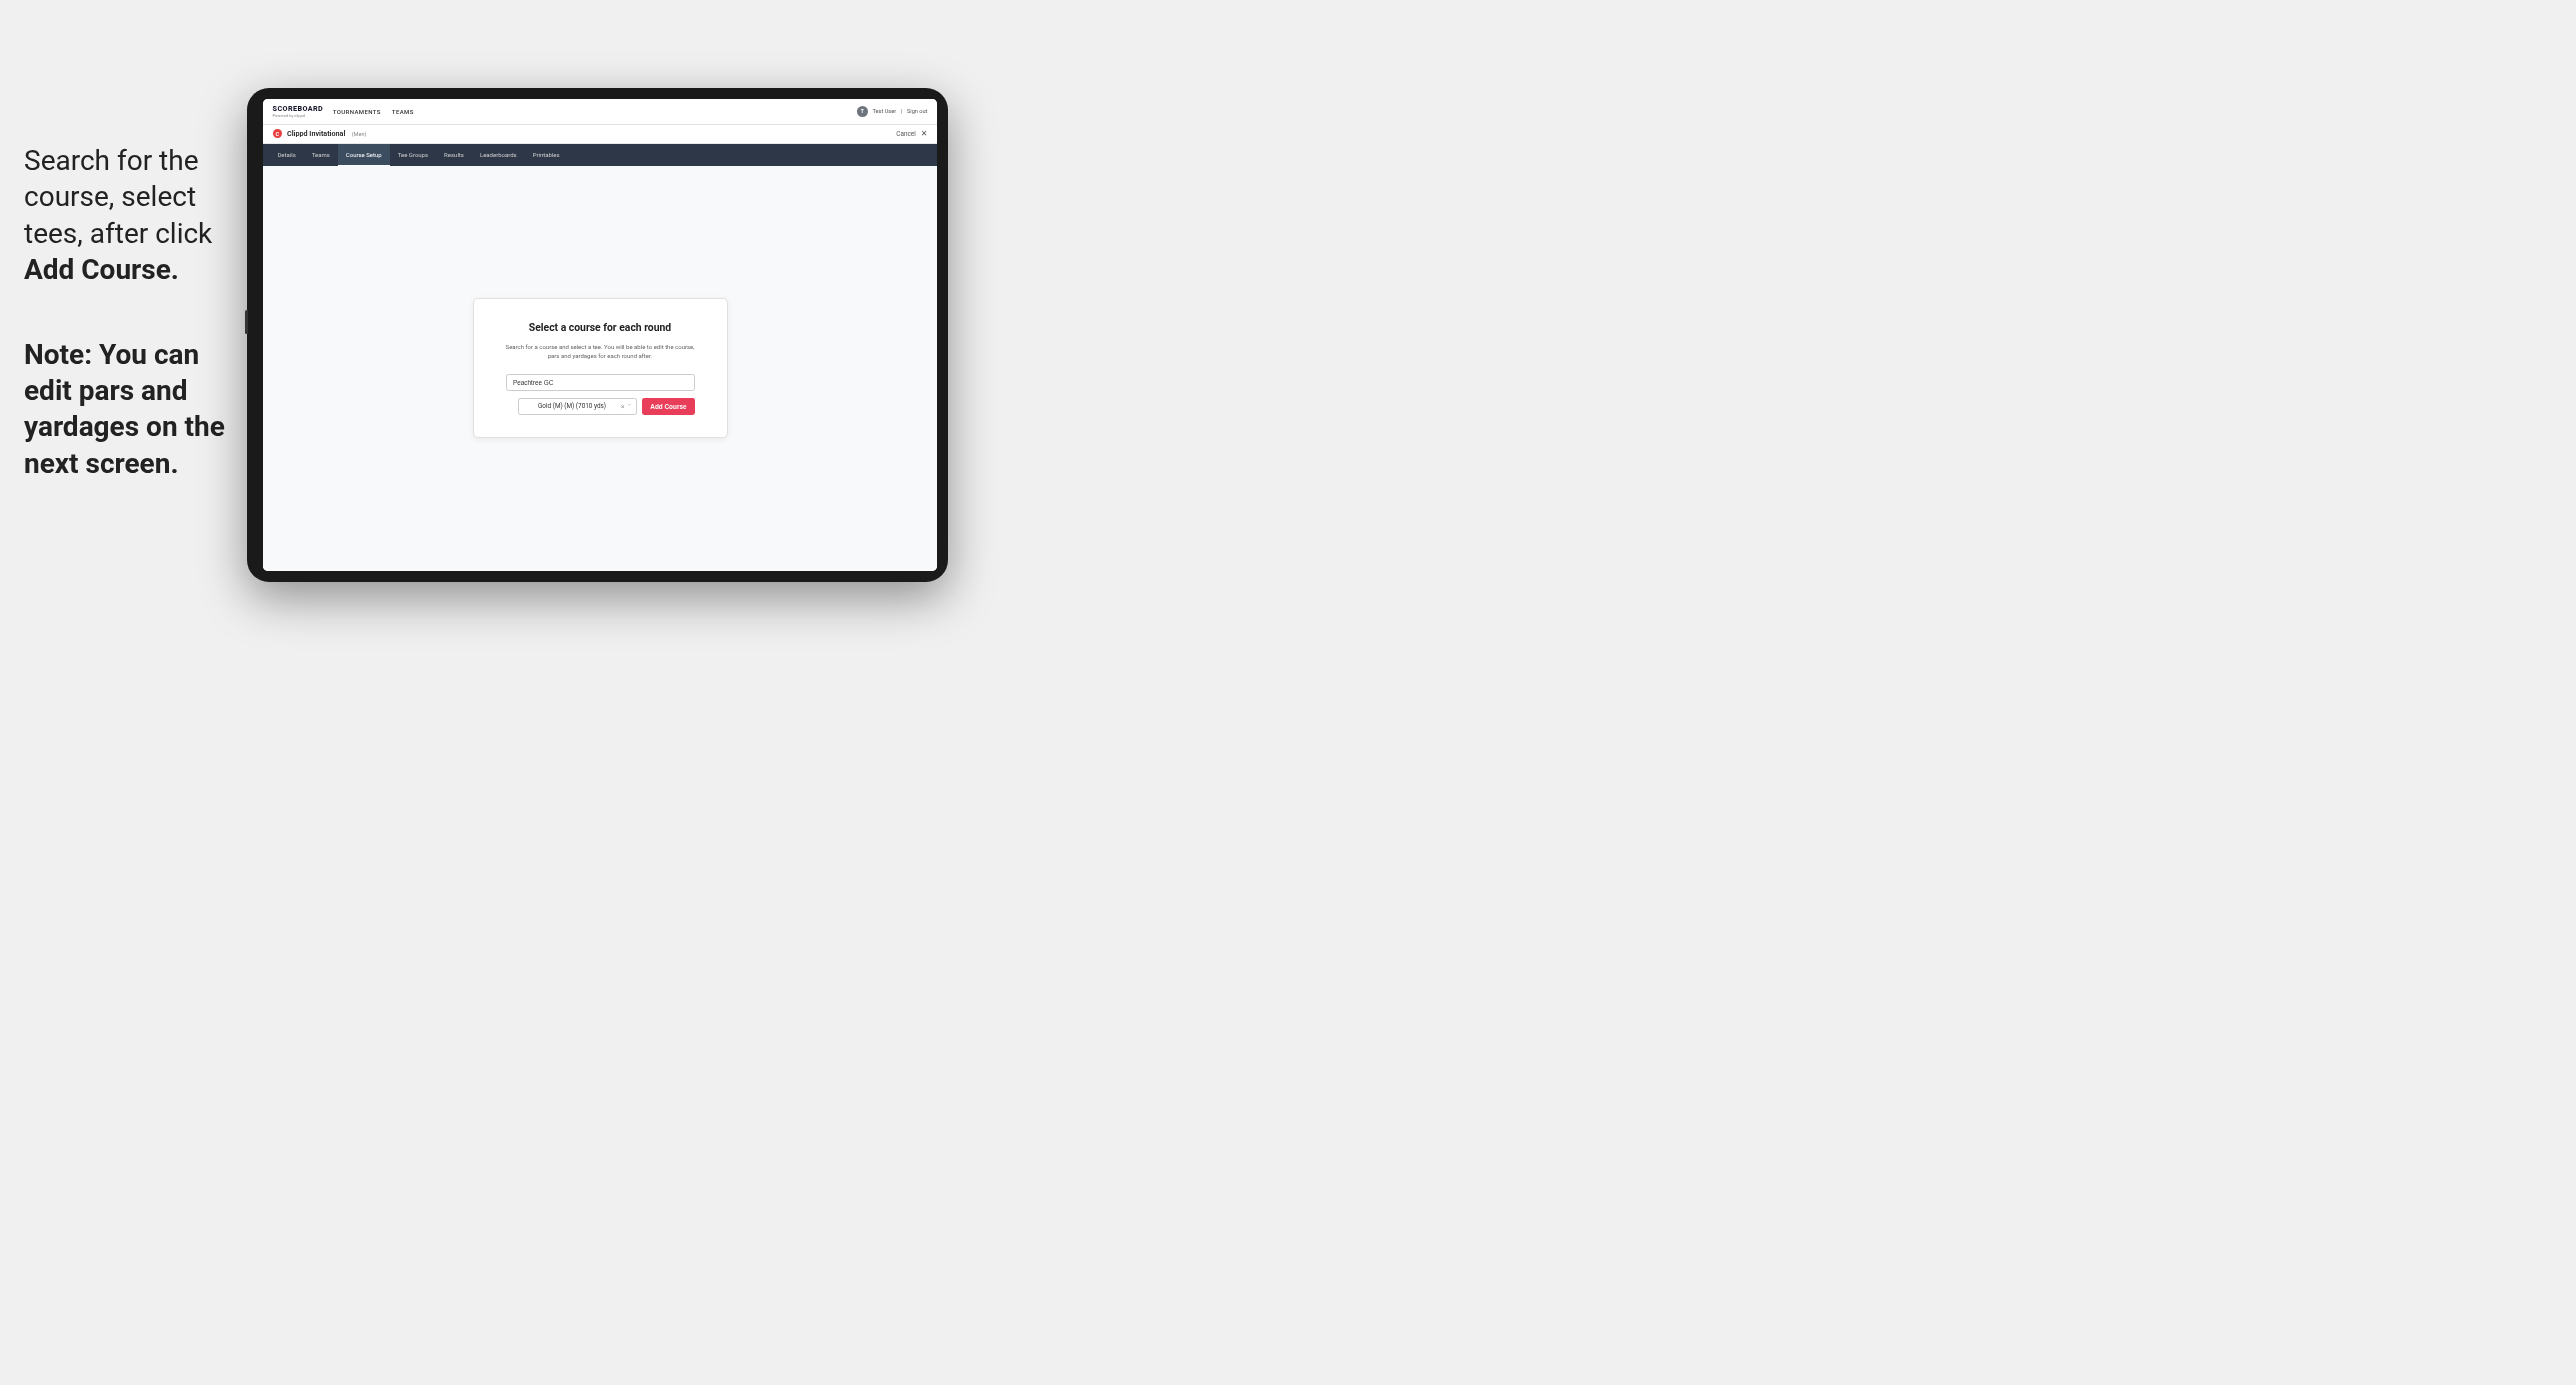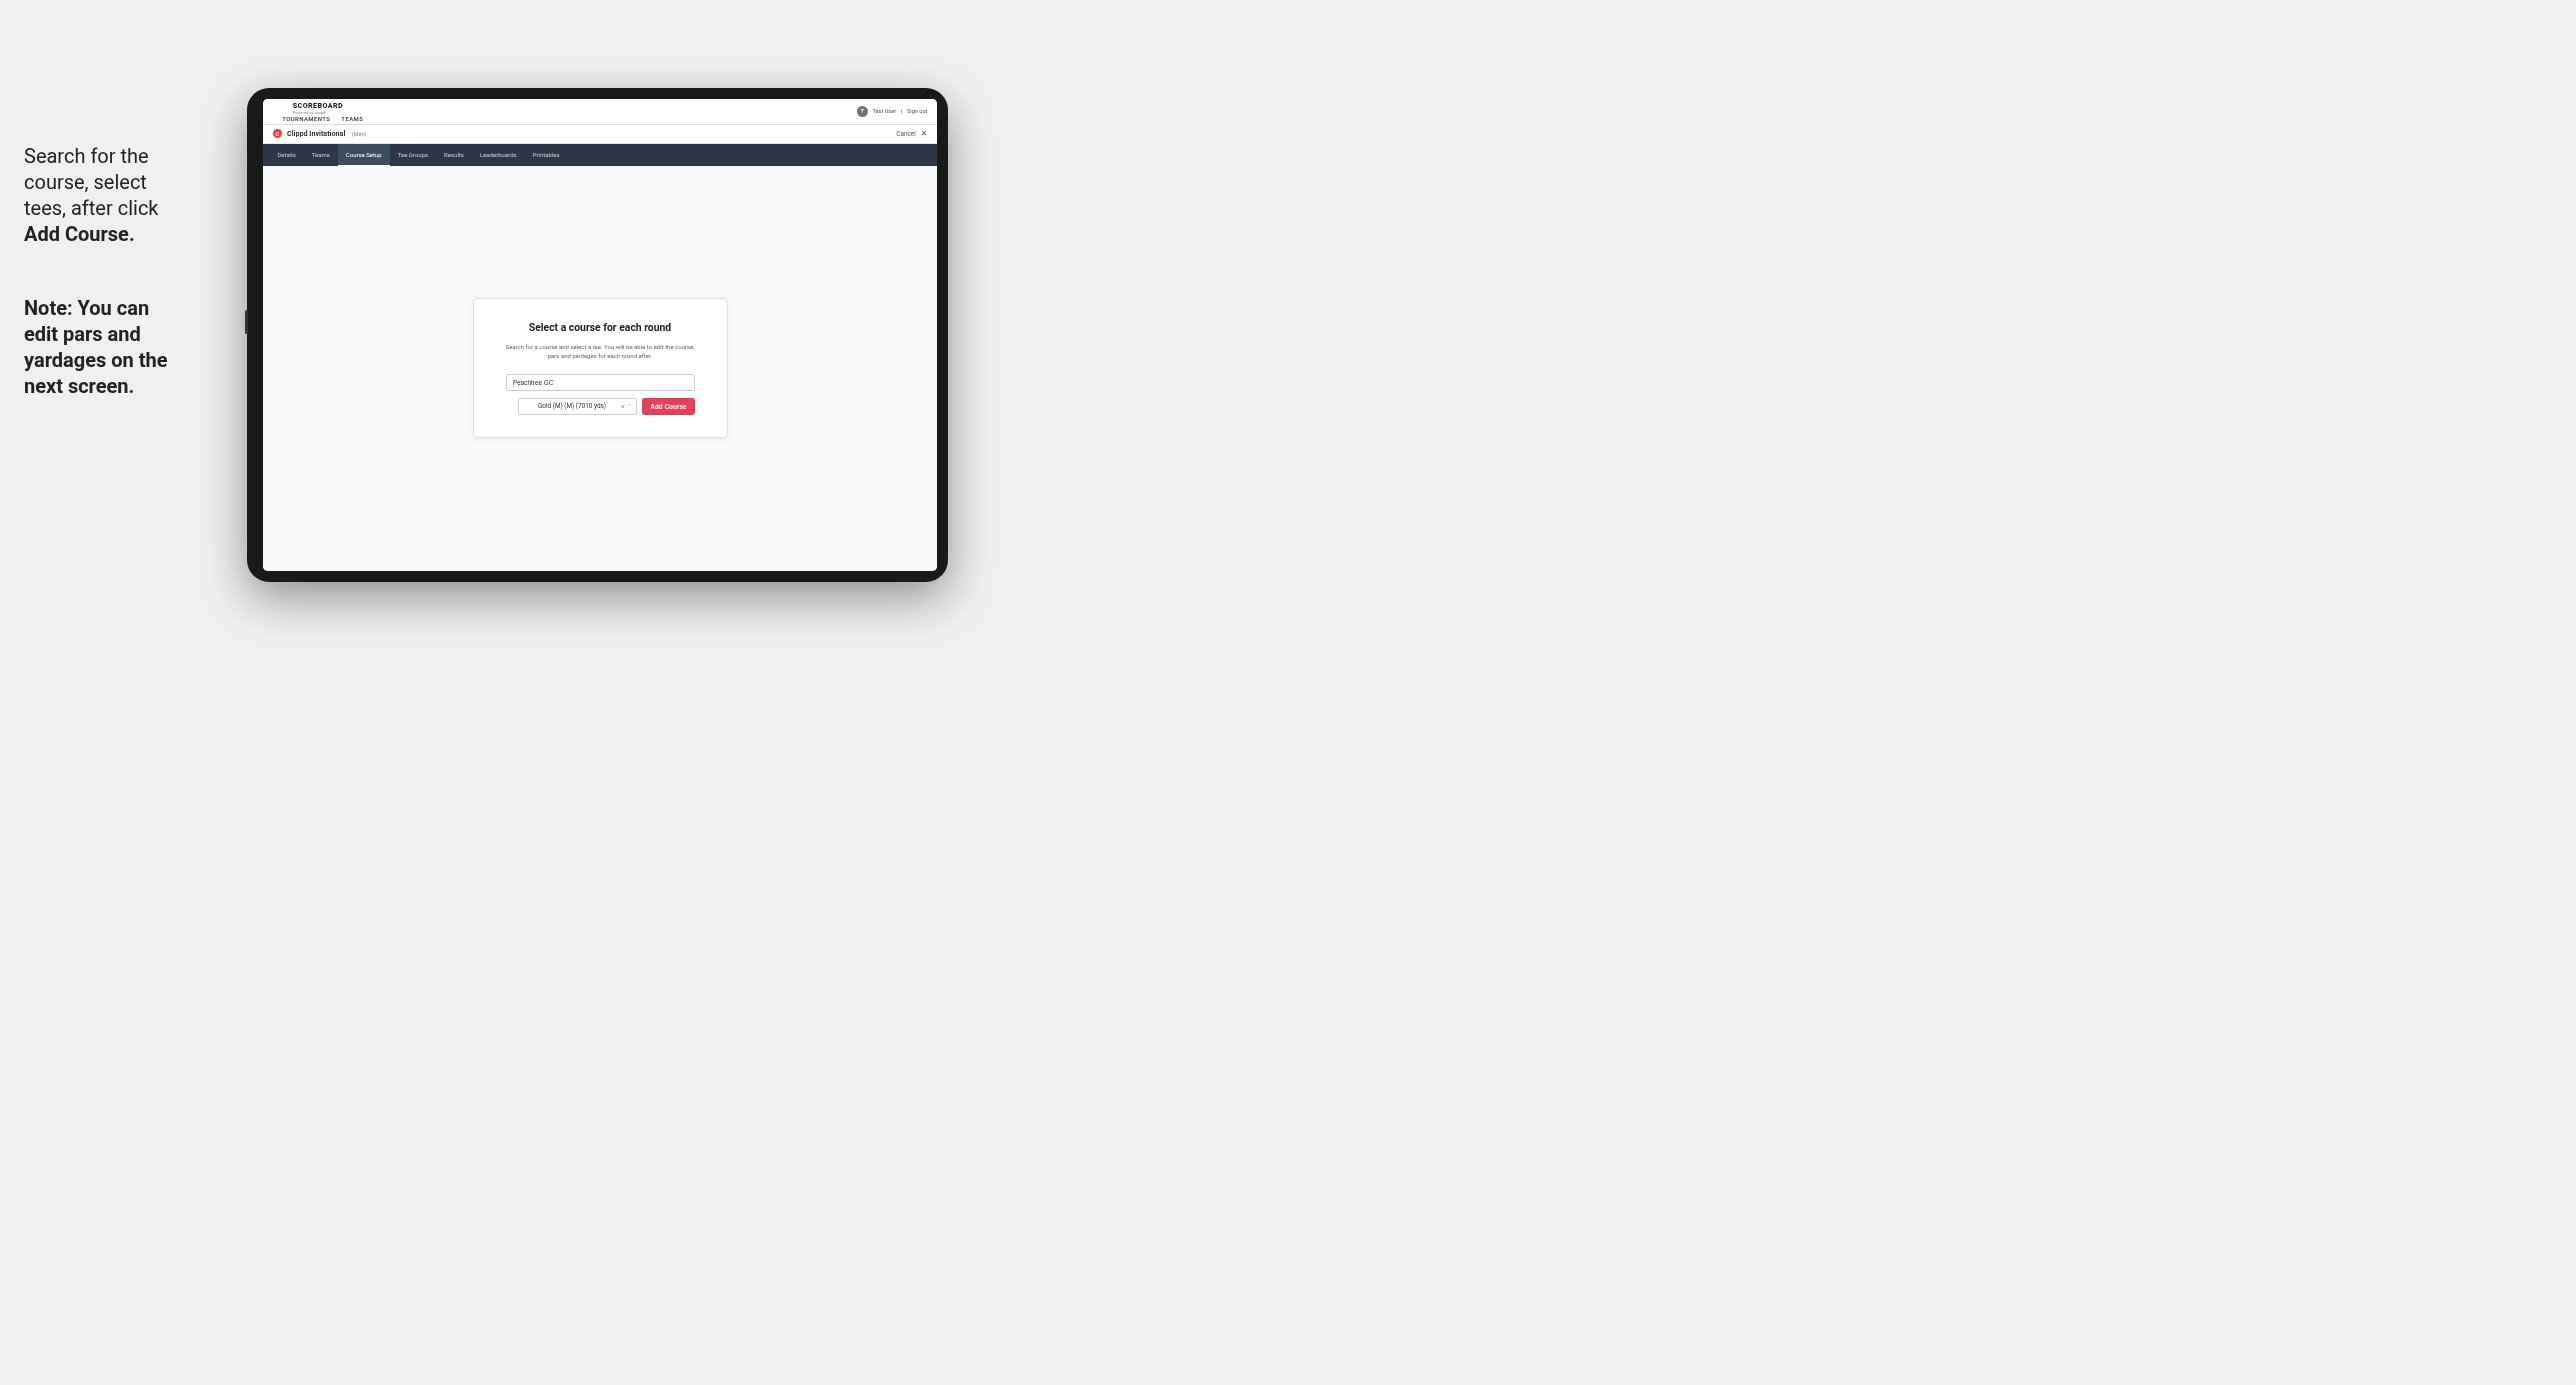--- a/index.html
+++ b/index.html
@@ -11,21 +11,21 @@
       overflow: hidden;
       position: relative;
     }
 
     
     .annotation-area {
       position: absolute;
       left: 24px;
       top: 143px;
       width: 223px;
-      font-size: 20px;
+      font-size: 28px;
       line-height: 1.3;
       color: #222;
     }
     .annotation-area .bold { font-weight: 700; }
     .annotation-area .note-section { margin-top: 48px; }
 
     
     .tablet-frame {
       position: absolute;
       left: 247px;
@@ -94,21 +94,20 @@
       font-size: 6px;
       color: #333;
       text-transform: uppercase;
       letter-spacing: 0.4px;
       font-weight: 500;
       cursor: pointer;
     }
     .nav-left {
       display: flex;
       align-items: center;
-      flex-direction: column;
     }
     .nav-right {
       display: flex;
       align-items: center;
       gap: 4.8px;
       font-size: 5.6px;
       color: #555;
     }
     .user-avatar {
       width: 11px;

